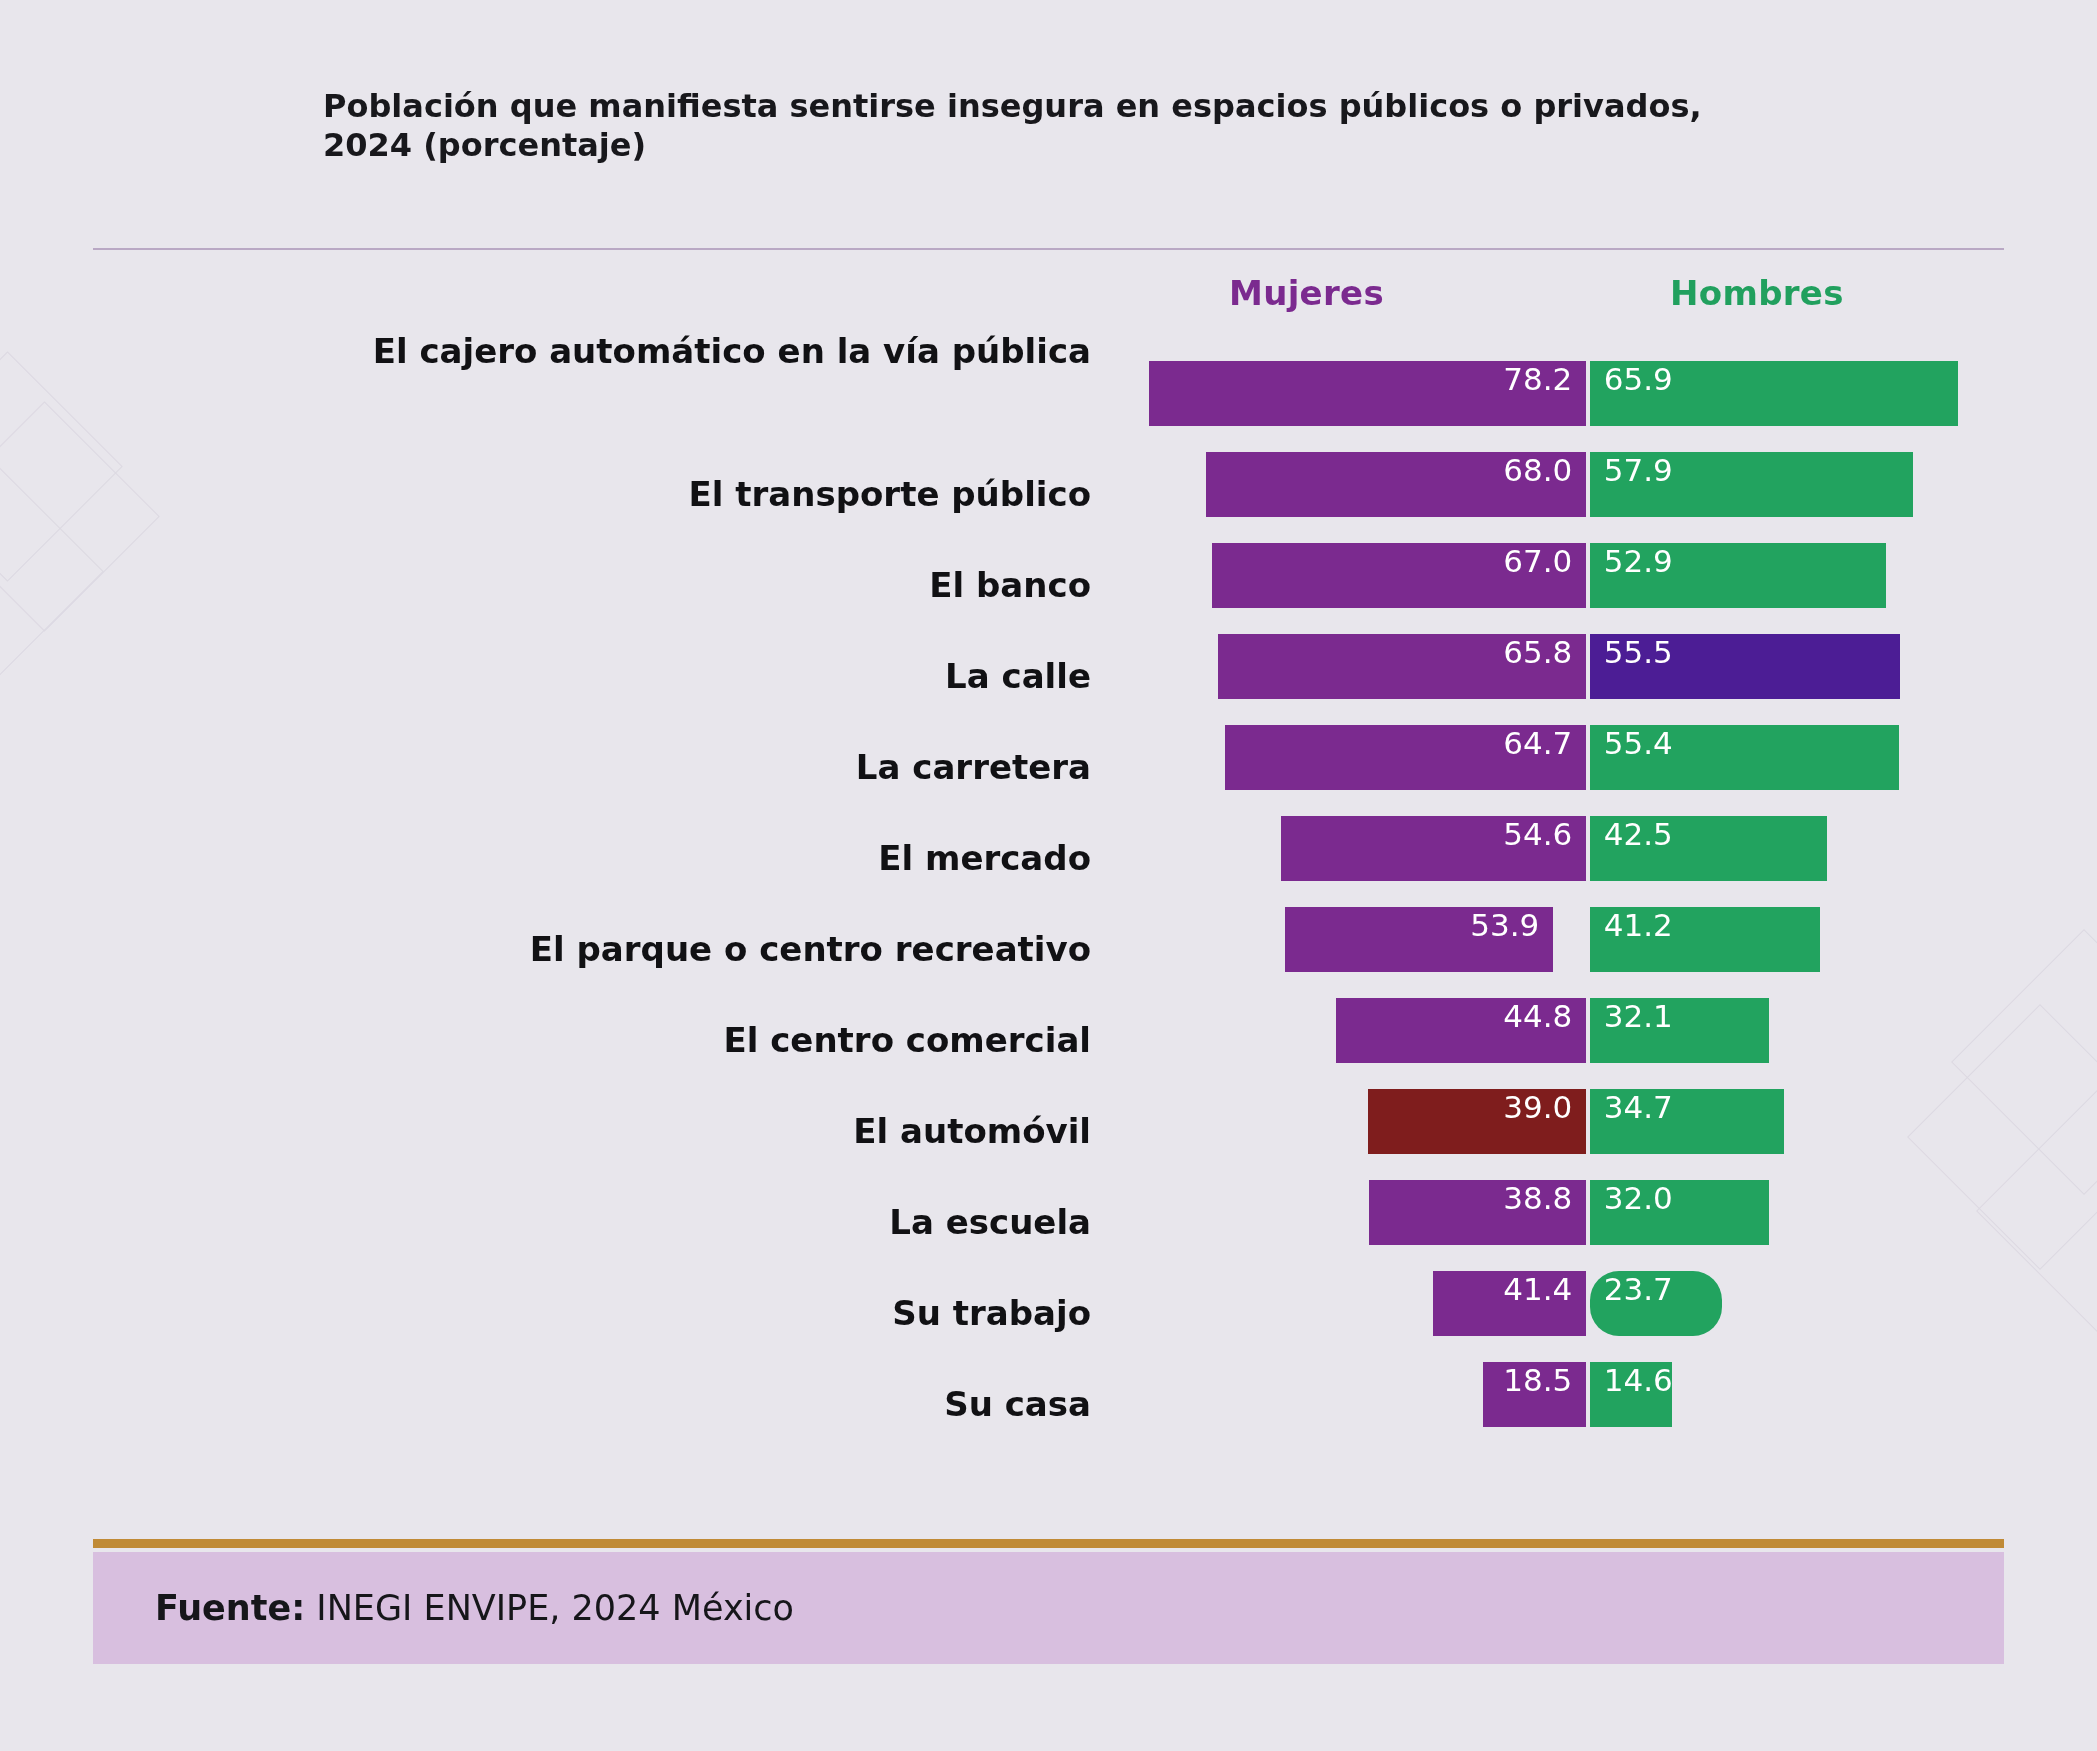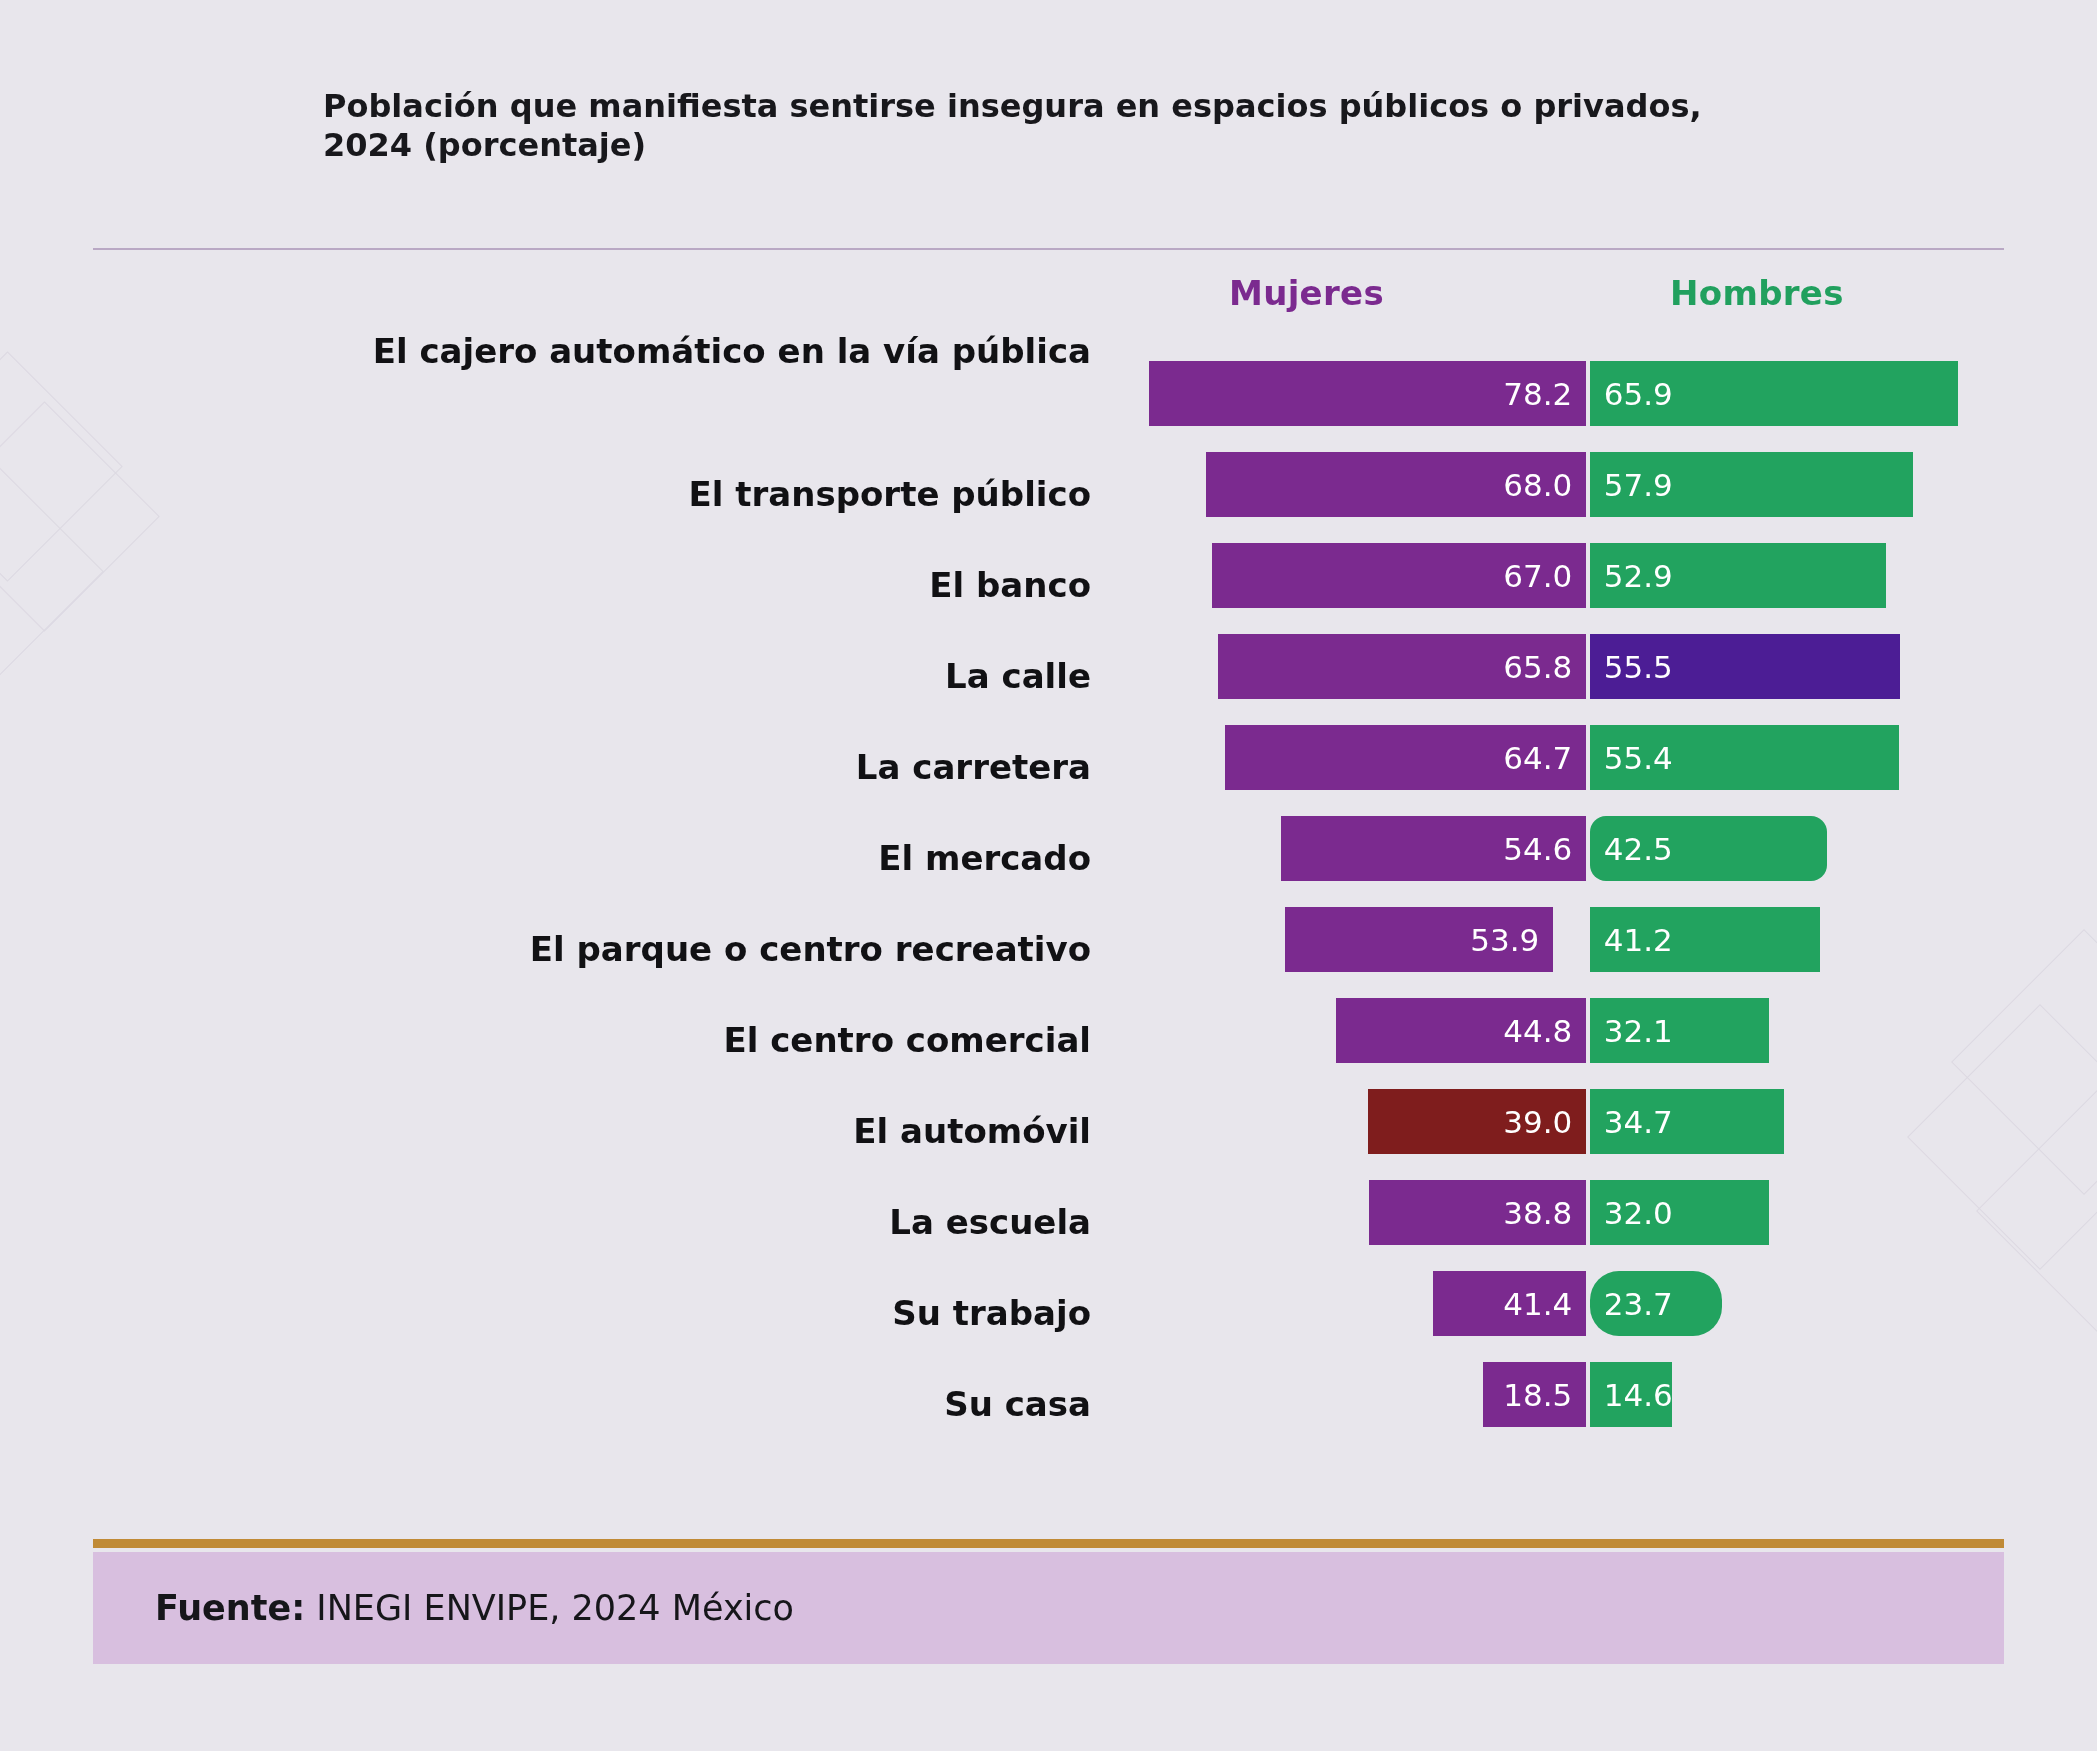--- a/index.html
+++ b/index.html
@@ -100,21 +100,21 @@
     left: 0;
     top: 10px;
     width: 100%;
     height: 65px;
   }
   .bar {
     position: absolute;
     top: 0;
     height: 65px;
     display: flex;
-    align-items: center;
+    align-items: flex-start;
     box-sizing: border-box;
   }
   .bar-left {
     background: #7b2a8f;
     justify-content: flex-end;
     padding-right: 13.7px;
   }
   .bar-right {
     background: #22a35f;
     justify-content: flex-start;
@@ -228,21 +228,21 @@
             <span class="bar-value">55.4</span>
           </div>
         </div>
       </div>
       <div class="row">
         <div class="row-label" style="top: 32px;">El mercado</div>
         <div class="bars">
           <div class="bar bar-left" style="left: 1281px; width: 305px; background: rgb(123, 42, 143);">
             <span class="bar-value">54.6</span>
           </div>
-          <div class="bar bar-right" style="left: 1590px; width: 237px; background: rgb(34, 163, 95); border-radius: 16px;">
+          <div class="bar bar-right" style="left: 1590px; width: 237px; background: rgb(34, 163, 95);">
             <span class="bar-value">42.5</span>
           </div>
         </div>
       </div>
       <div class="row">
         <div class="row-label" style="top: 32px;">El parque o centro recreativo</div>
         <div class="bars">
           <div class="bar bar-left" style="left: 1285px; width: 268px; background: rgb(123, 42, 143);">
             <span class="bar-value">53.9</span>
           </div>

